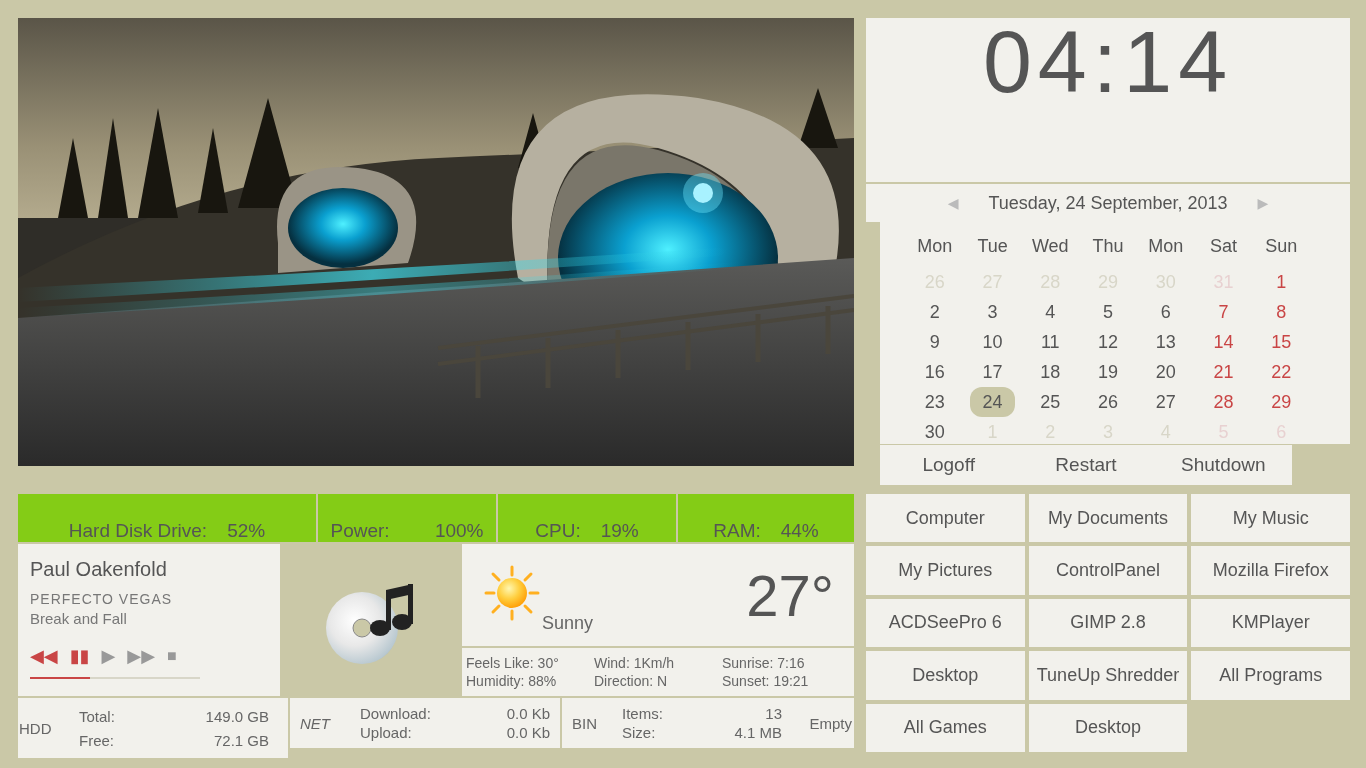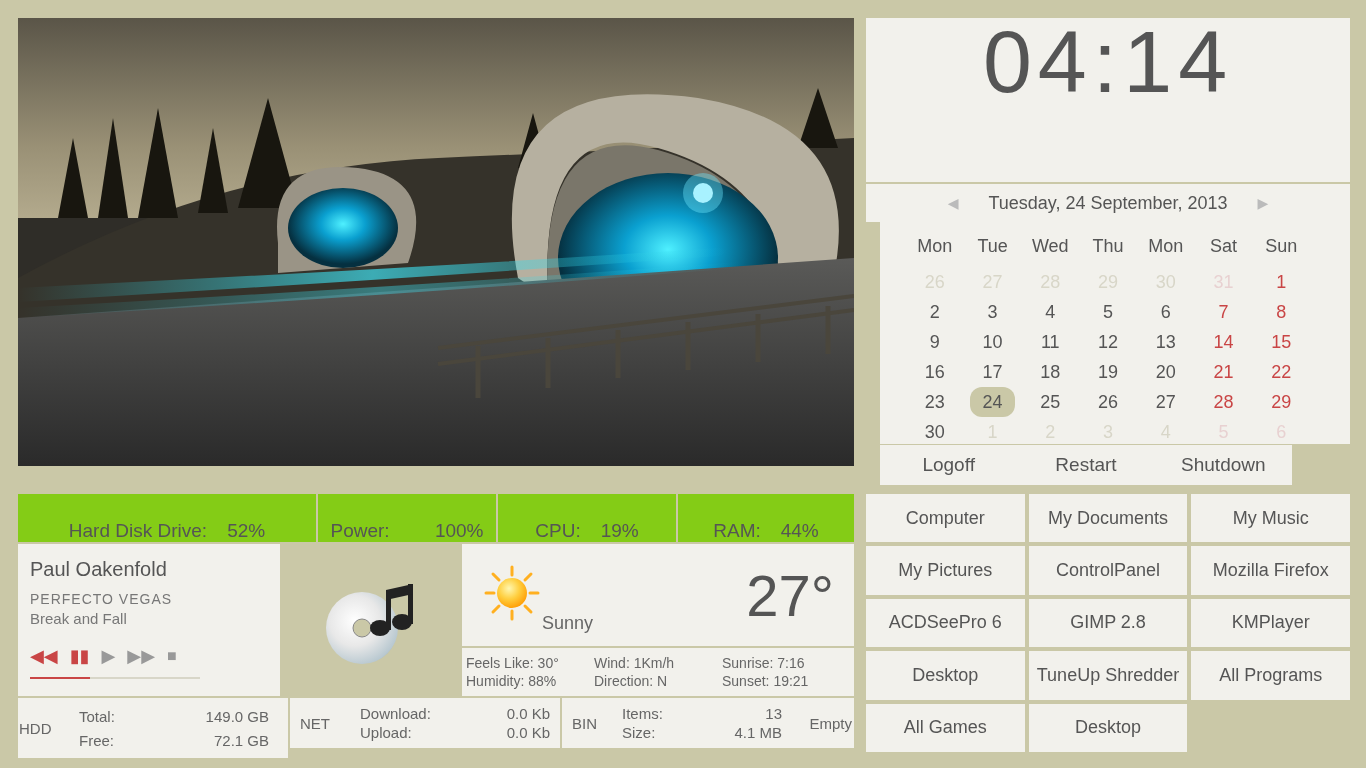--- a/index.html
+++ b/index.html
@@ -56,21 +56,21 @@
 .weather { left:462px; top:544px; width:392px; height:102px; display:flex; align-items:center; padding:0 20px;}
 .weather-icon svg{ width:60px; height:60px;}
 .weather-cond { margin-left:0; align-self:flex-end; margin-bottom:12px; font-size:18px; color:#666;}
 .weather-temp { margin-left:auto; font-size:58px; color:#555; font-weight:200;}
 .weather-det { left:462px; top:648px; width:392px; height:48px; display:grid; grid-template-columns:1fr 1fr 1fr; align-items:center; padding:0 4px; font-size:14px; color:#666;}
 .wd-col{ display:flex; flex-direction:column; gap:2px;}
 
 .hdd { left:18px; top:698px; width:270px; height:60px; padding:6px 1px; font-size:15px; color:#666; display:grid; grid-template-columns:60px 100px 90px; align-items:center;}
 .hdd .c1{grid-row:span 2;}
 .net { left:290px; top:698px; width:270px; height:50px; padding:6px 10px; font-size:15px; color:#666; display:grid; grid-template-columns:60px 110px 80px;align-items:center;}
-.net .c1{grid-row:span 2;}
+.net .c1{grid-row:span 2;font-style:italic;}
 .bin { left:562px; top:698px; width:292px; height:50px; padding:6px 10px; font-size:15px; color:#666; display:grid; grid-template-columns:50px 80px 80px 70px;align-items:center;}
 .bin .c1{grid-row:span 2;} .bin .c4{grid-row:span 2;}
 .rgt{text-align:right;}
 </style>
 </head>
 <body>
 
 <div class="wallpaper">
 <svg viewBox="0 0 836 448" preserveAspectRatio="xMidYMid slice">
 <defs>

